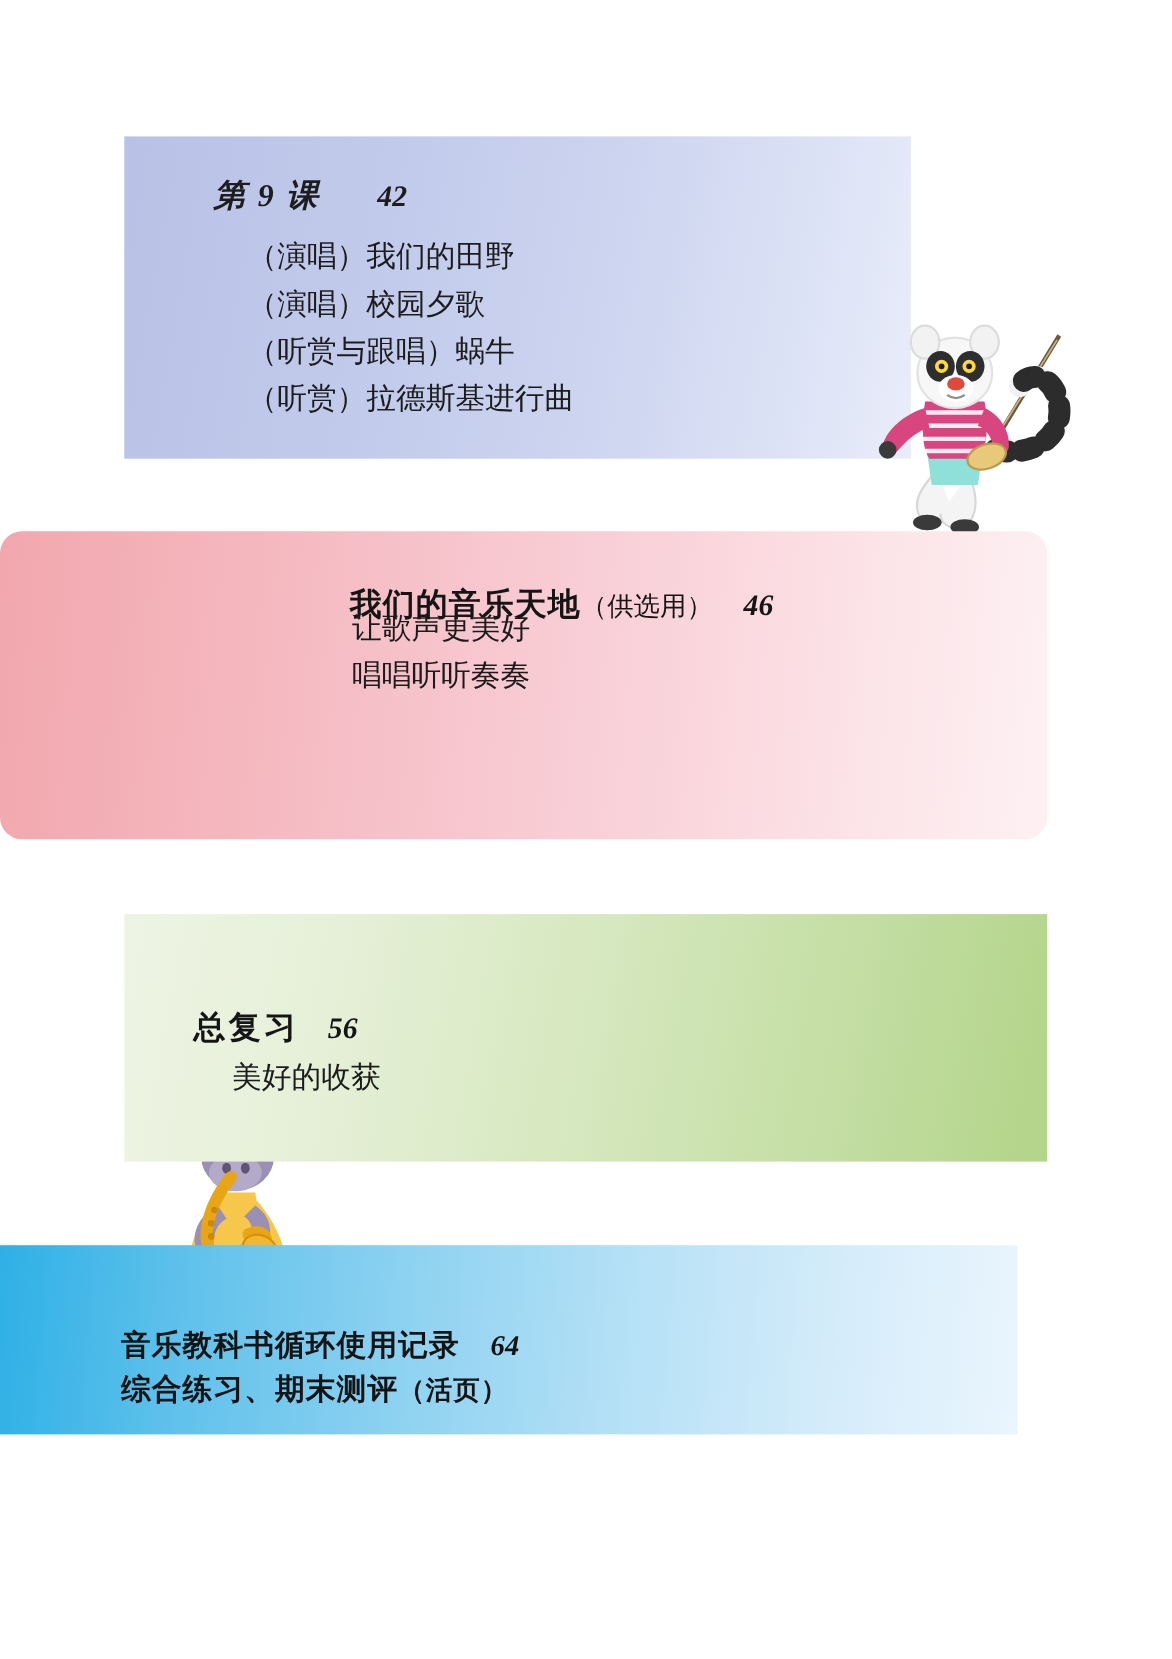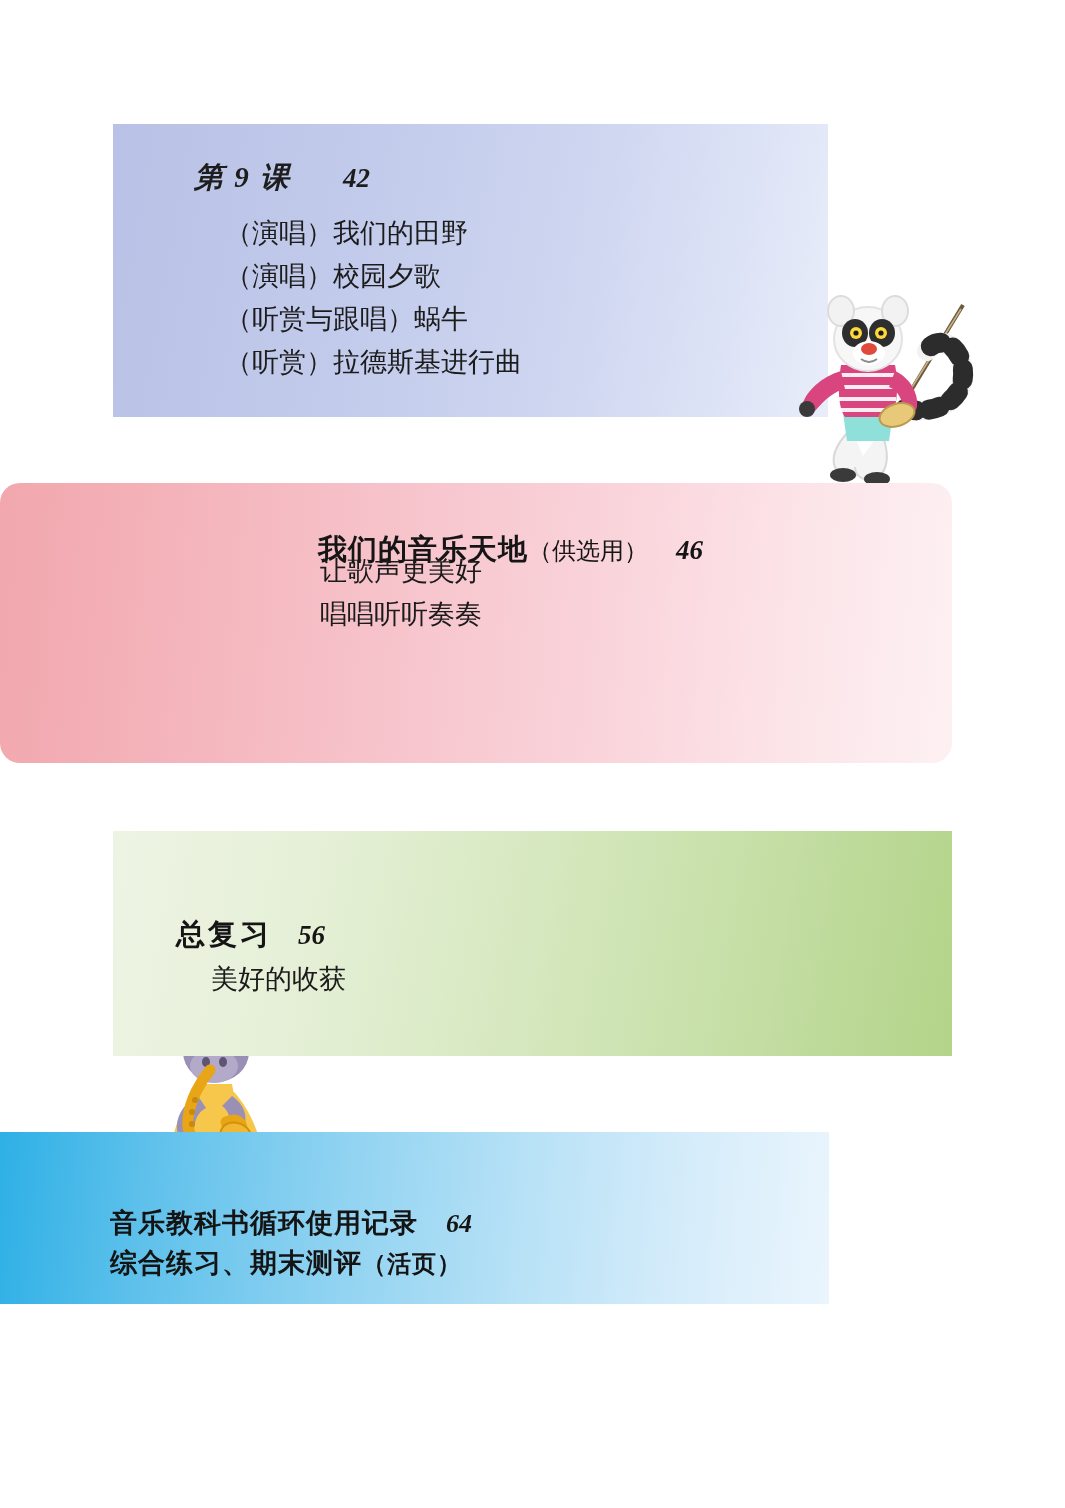--- a/index.html
+++ b/index.html
@@ -158,21 +158,21 @@
     left: 98px;
     top: 130px;
     font-size: 27px;
     color: #1b1b1b;
   }
 
   
   #band-appendix {
     left: 0px;
     top: 1132px;
-    width: 829px;
+    width: 925px;
     height: 172px;
     background: linear-gradient(95deg, #2eb0e6 0%, #5fc1eb 18%, #8ed2f1 40%, #b6e1f6 62%, #d5ecfa 82%, #eaf5fd 100%);
   }
   #band-appendix .row1 {
     position: absolute;
     left: 110px;
     top: 73px;
     display: flex;
     align-items: baseline;
     white-space: nowrap;

